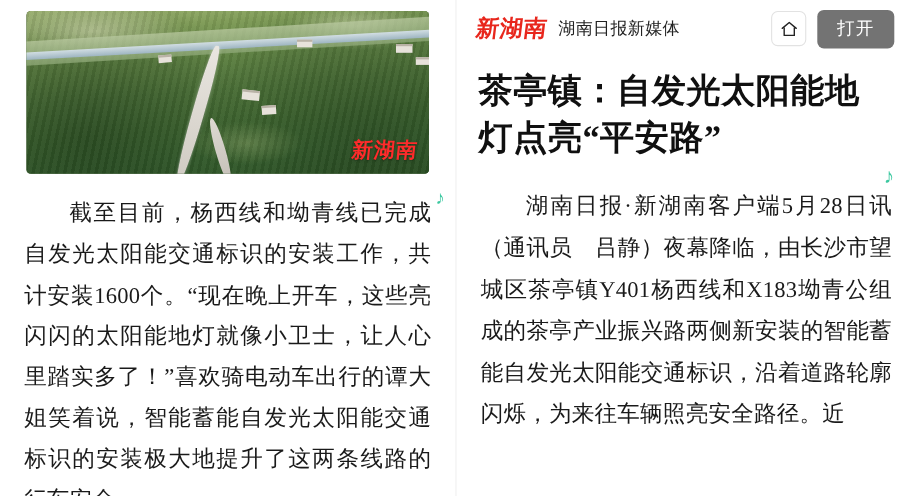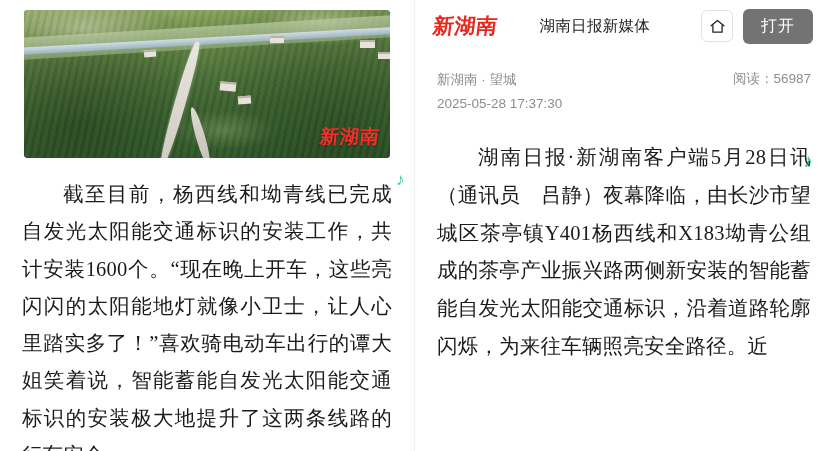--- a/index.html
+++ b/index.html
@@ -166,21 +166,20 @@
     color: #e8261c;
     letter-spacing: 0.5px;
     transform: skewX(-7deg);
     white-space: nowrap;
   }
   .brand-sub {
     font-size: 15.5px;
     color: #222;
     white-space: nowrap;
     letter-spacing: 0.3px;
-    margin-left: 32px;
   }
   .topbar-spacer { flex: 1; }
   .home-btn {
     width: 32px; height: 32px;
     border: 1px solid #e2e2e2;
     border-radius: 6px;
     display: flex; align-items: center; justify-content: center;
     background: #fff;
   }
   .open-btn {
@@ -277,27 +276,21 @@
       <span class="topbar-spacer"></span>
       <span class="home-btn">
         <svg width="17" height="17" viewBox="0 0 24 24" fill="none" stroke="#222" stroke-width="1.8" stroke-linecap="round" stroke-linejoin="round">
           <path d="M3 11 L12 3.5 L21 11"></path>
           <path d="M5.5 10.5 V20 h13 V10.5"></path>
         </svg>
       </span>
       <button class="open-btn">打开</button>
     </div>
 
-
-    <div class="meta">
-      <div class="meta-left">
-        <div>新湖南 · 望城</div>
-        <div>2025-05-28 17:37:30</div>
-      </div>
-      <div class="meta-right">阅读：56987</div>
-    </div>
+    <div class="headline">茶亭镇：自发光太阳能地灯点亮“平安路”</div>
+
 
     <div class="note-right">♪</div>
 
     <div class="right-body">湖南日报·新湖南客户端5月28日讯（通讯员　吕静）夜幕降临，由长沙市望城区茶亭镇Y401杨西线和X183坳青公组成的茶亭产业振兴路两侧新安装的智能蓄能自发光太阳能交通标识，沿着道路轮廓闪烁，为来往车辆照亮安全路径。近</div>
   </div>
 
 </div>
 
 </body></html>

